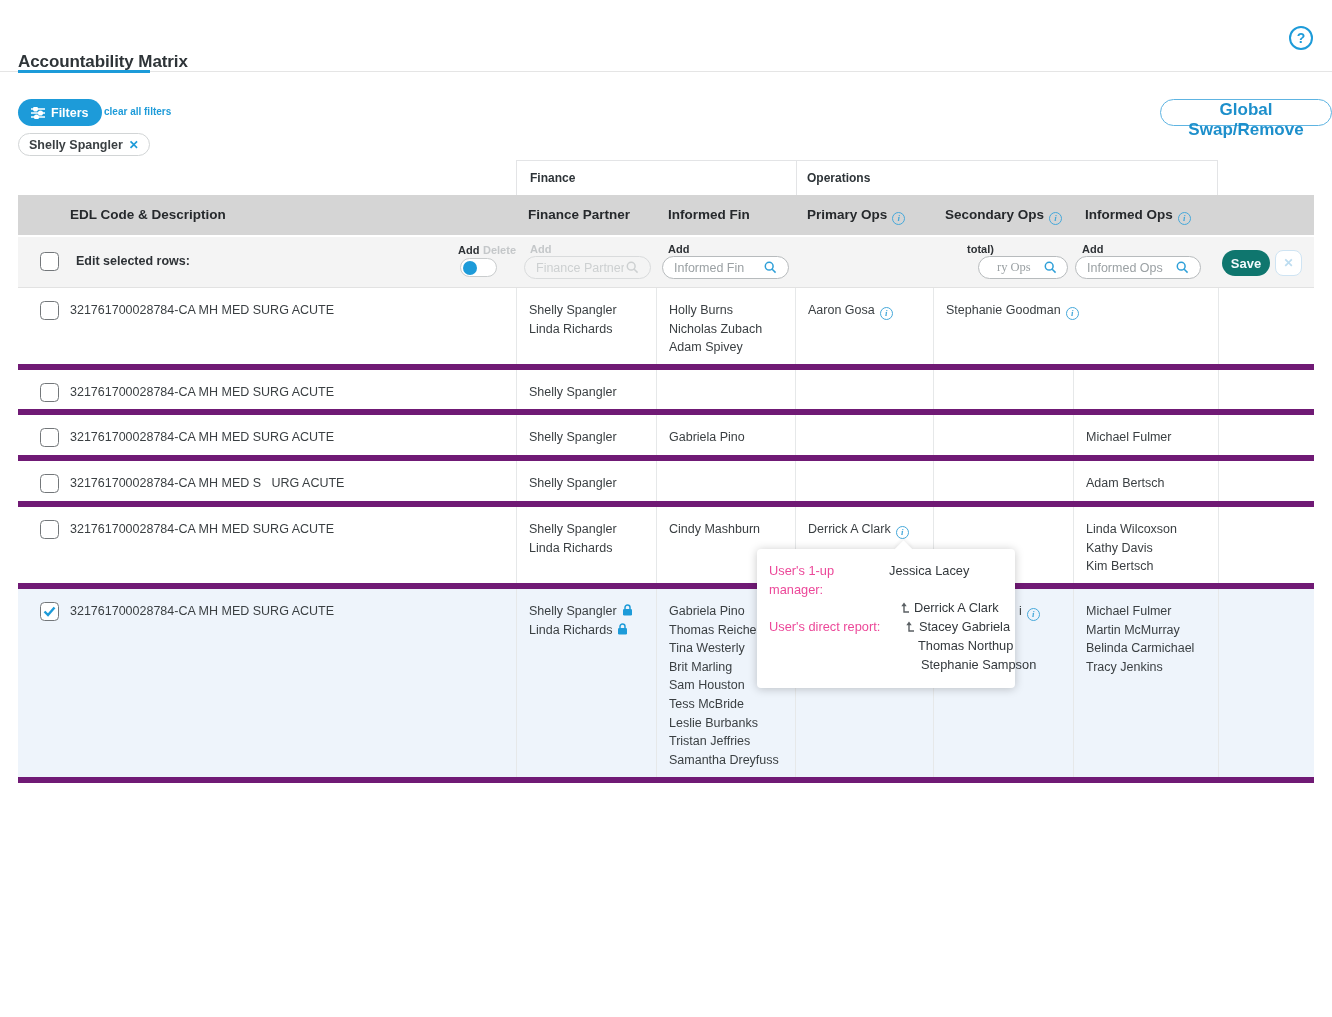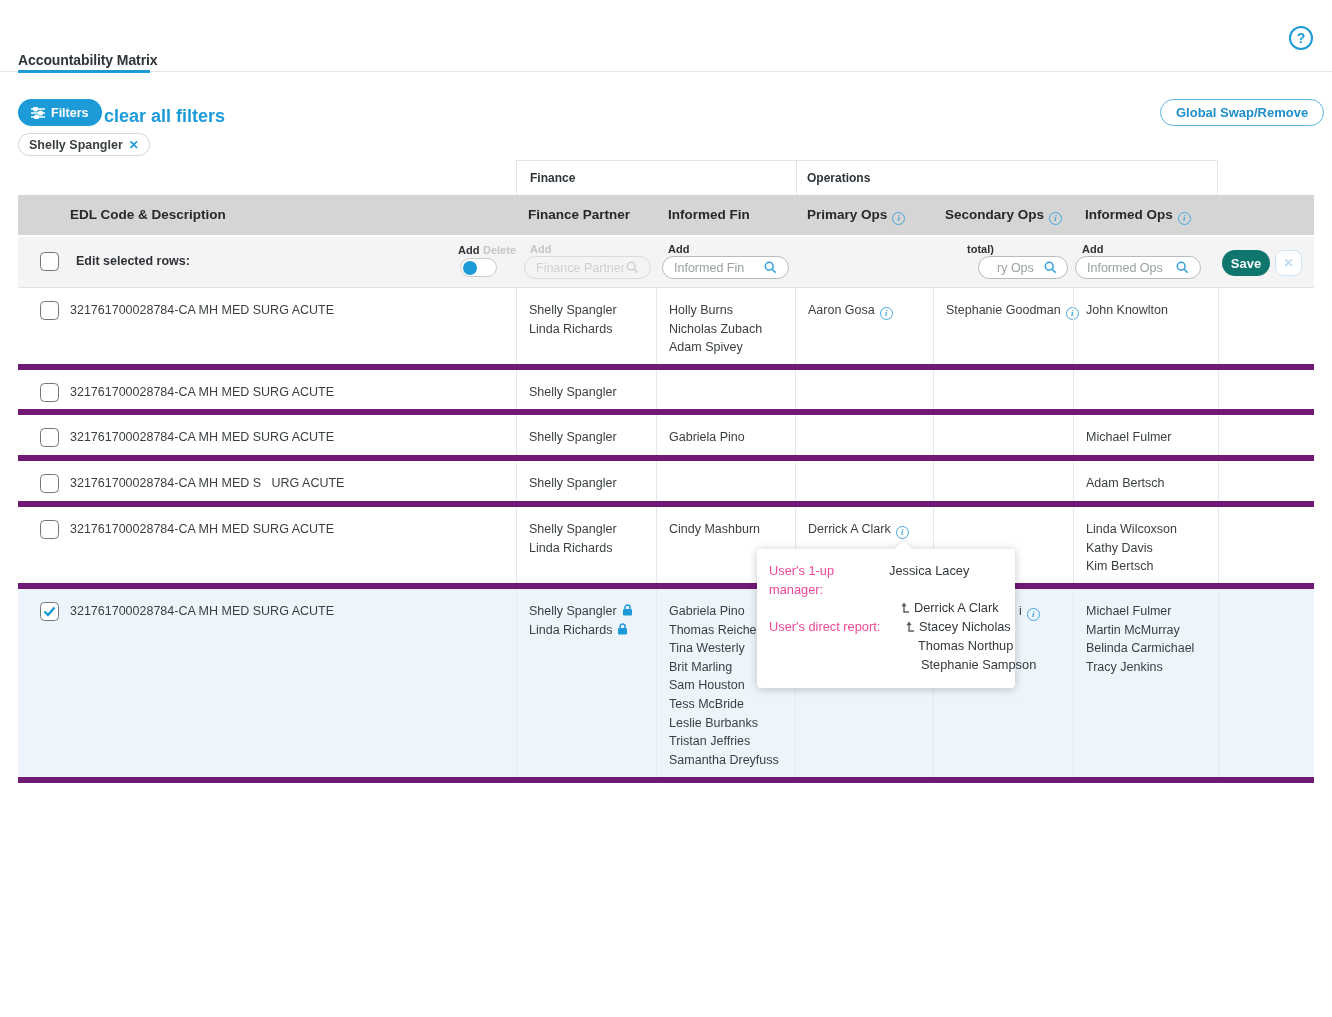--- a/index.html
+++ b/index.html
@@ -1,33 +1,33 @@
 <!DOCTYPE html>
 <html><head>
 <meta charset="utf-8">
 <style>
   * { box-sizing: border-box; margin: 0; padding: 0; }
   html,body { width:1332px; height:1017px; background:#fff; overflow:hidden;
     font-family:"Liberation Sans", sans-serif; color:#3a3f42; }
   .abs { position:absolute; }
 
   
-  #page-title { left:18px; top:52px; font-size:14px; font-weight:bold; color:#2e3438; letter-spacing:-0.1px; }
+  #page-title { left:18px; top:52px; font-size:17px; font-weight:bold; color:#2e3438; letter-spacing:-0.1px; }
   #title-rule { left:0; top:71px; width:1332px; border-top:1px solid #e5e5e5; }
   #title-accent { left:18px; top:70px; width:132px; height:3px; background:#1d9bd9; }
   #help-icon { left:1289px; top:26px; width:24px; height:24px; border:2px solid #1d9bd9; border-radius:50%;
     color:#1d9bd9; font-weight:bold; font-size:14px; text-align:center; line-height:20px; cursor:pointer; }
 
   
   #filters-btn { left:18px; top:99px; height:27px; padding:0 13px; background:#1d9bd9; border:none; border-radius:14px;
     color:#fff; font-size:12.5px; font-weight:bold; display:flex; align-items:center; gap:6px; cursor:pointer;
     font-family:"Liberation Sans",sans-serif; }
-  #clear-filters { left:104px; top:106px; font-size:18px; color:#1d9bd9; font-weight:600; cursor:pointer; }
+  #clear-filters { left:104px; top:106px; font-size:10px; color:#1d9bd9; font-weight:600; cursor:pointer; }
   #global-swap-btn { left:1160px; top:99px; height:27px; padding:0 15px; background:#fff; border:1.5px solid #5eb4e2;
-    border-radius:14px; color:#1d8fcb; font-size:13px; font-weight:bold; cursor:pointer; font-family:"Liberation Sans",sans-serif; }
+    border-radius:14px; color:#1d8fcb; font-size:17px; font-weight:bold; cursor:pointer; font-family:"Liberation Sans",sans-serif; }
   #filter-chip { left:18px; top:133px; height:23px; padding:0 10px; border:1px solid #d2d5d6; border-radius:12px;
     background:#fff; display:flex; align-items:center; gap:6px; font-size:12.5px; font-weight:600; color:#3a3f42; }
   #filter-chip .x { color:#1d9bd9; font-weight:bold; font-size:12px; cursor:pointer; }
 
   
   #tableWrap { left:18px; top:160px; width:1296px; height:623px; }
   .grouphdr { position:absolute; left:498px; top:0; width:702px; height:35px;
     border:1px solid #e3e4e6; border-bottom:none; background:#fff; }
   .grouphdr .gdiv { position:absolute; left:279px; top:0; bottom:0; border-left:1px solid #e3e4e6; }
   .glabel { position:absolute; top:10px; font-size:12px; font-weight:bold; color:#2e3438; }
@@ -154,21 +154,21 @@
     </svg>
 
     <div class="inlabel" style="left:650px">Add</div>
     <input class="pillinput" style="left: 644px; width: 127px;" placeholder="Informed Fin">
     <svg class="srch" style="left:746px" width="13" height="13" viewBox="0 0 13 13">
       <circle cx="5.2" cy="5.2" r="3.9" fill="none" stroke="#2d9fd8" stroke-width="1.5"></circle>
         <line x1="8.2" y1="8.2" x2="11.6" y2="11.6" stroke="#2d9fd8" stroke-width="1.5"></line>
     </svg>
 
     <div class="inlabel" style="left:949px">total)</div>
-    <input class="pillinput" style="left: 960px; width: 90px; padding-left: 18px;" placeholder="ry Ops">
+    <input class="pillinput" style="left: 960px; width: 90px; padding-left: 18px; font-family: Liberation Serif, serif;" placeholder="ry Ops">
     <svg class="srch" style="left:1026px" width="13" height="13" viewBox="0 0 13 13">
       <circle cx="5.2" cy="5.2" r="3.9" fill="none" stroke="#2d9fd8" stroke-width="1.5"></circle>
         <line x1="8.2" y1="8.2" x2="11.6" y2="11.6" stroke="#2d9fd8" stroke-width="1.5"></line>
     </svg>
 
     <div class="inlabel" style="left:1064px">Add</div>
     <input class="pillinput" style="left: 1057px; width: 126px;" placeholder="Informed Ops">
     <svg class="srch" style="left:1158px" width="13" height="13" viewBox="0 0 13 13">
       <circle cx="5.2" cy="5.2" r="3.9" fill="none" stroke="#2d9fd8" stroke-width="1.5"></circle>
         <line x1="8.2" y1="8.2" x2="11.6" y2="11.6" stroke="#2d9fd8" stroke-width="1.5"></line>
@@ -189,23 +189,20 @@
         <div class="cell c2">
           <div class="person"><span>Holly Burns</span></div>
           <div class="person"><span>Nicholas Zubach</span></div>
           <div class="person"><span>Adam Spivey</span></div>
         </div>
         <div class="cell c3">
           <div class="person"><span>Aaron Gosa</span><span class="infoicon">i</span></div>
         </div>
         <div class="cell c4">
           <div class="person"><span>Stephanie Goodman</span><span class="infoicon">i</span></div>
-        </div>
-        <div class="cell c5">
-          <div class="person"><span>John Knowlton</span></div>
         </div>
         <div class="cell c6"></div>
       </div>
       <div class="trow" style="height: 45px;">
         <div class="cb"></div>
         <div class="cell c0">321761700028784-CA MH MED SURG ACUTE</div>
         <div class="cell c1">
           <div class="person"><span>Shelly Spangler</span></div>
         </div>
         <div class="cell c2"></div>
@@ -319,21 +316,21 @@
       <div class="ttval" style="padding-left:19px"><svg class="uparrow" width="10" height="11" viewBox="0 0 10 11">
             <path d="M9 10 H4 V4" fill="none" stroke="#5a5f63" stroke-width="1.4"></path>
             <path d="M4 0.5 L1.3 4.3 H6.7 Z" fill="#5a5f63"></path>
           </svg><span>Derrick A Clark</span></div>
     </div>
     <div class="ttrow">
       <div class="ttlabel">User's direct report:</div>
       <div class="ttval" style="padding-left:24px"><svg class="uparrow" width="10" height="11" viewBox="0 0 10 11">
             <path d="M9 10 H4 V4" fill="none" stroke="#5a5f63" stroke-width="1.4"></path>
             <path d="M4 0.5 L1.3 4.3 H6.7 Z" fill="#5a5f63"></path>
-          </svg><span>Stacey Nicholas</span></div>
+          </svg><span>Stacey Gabriela</span></div>
     </div>
     <div class="ttrow">
       <div class="ttlabel"></div>
       <div class="ttval" style="padding-left:37px">Thomas Northup</div>
     </div>
     <div class="ttrow">
       <div class="ttlabel"></div>
       <div class="ttval" style="padding-left:40px">Stephanie Sampson</div>
     </div>
   </div>

